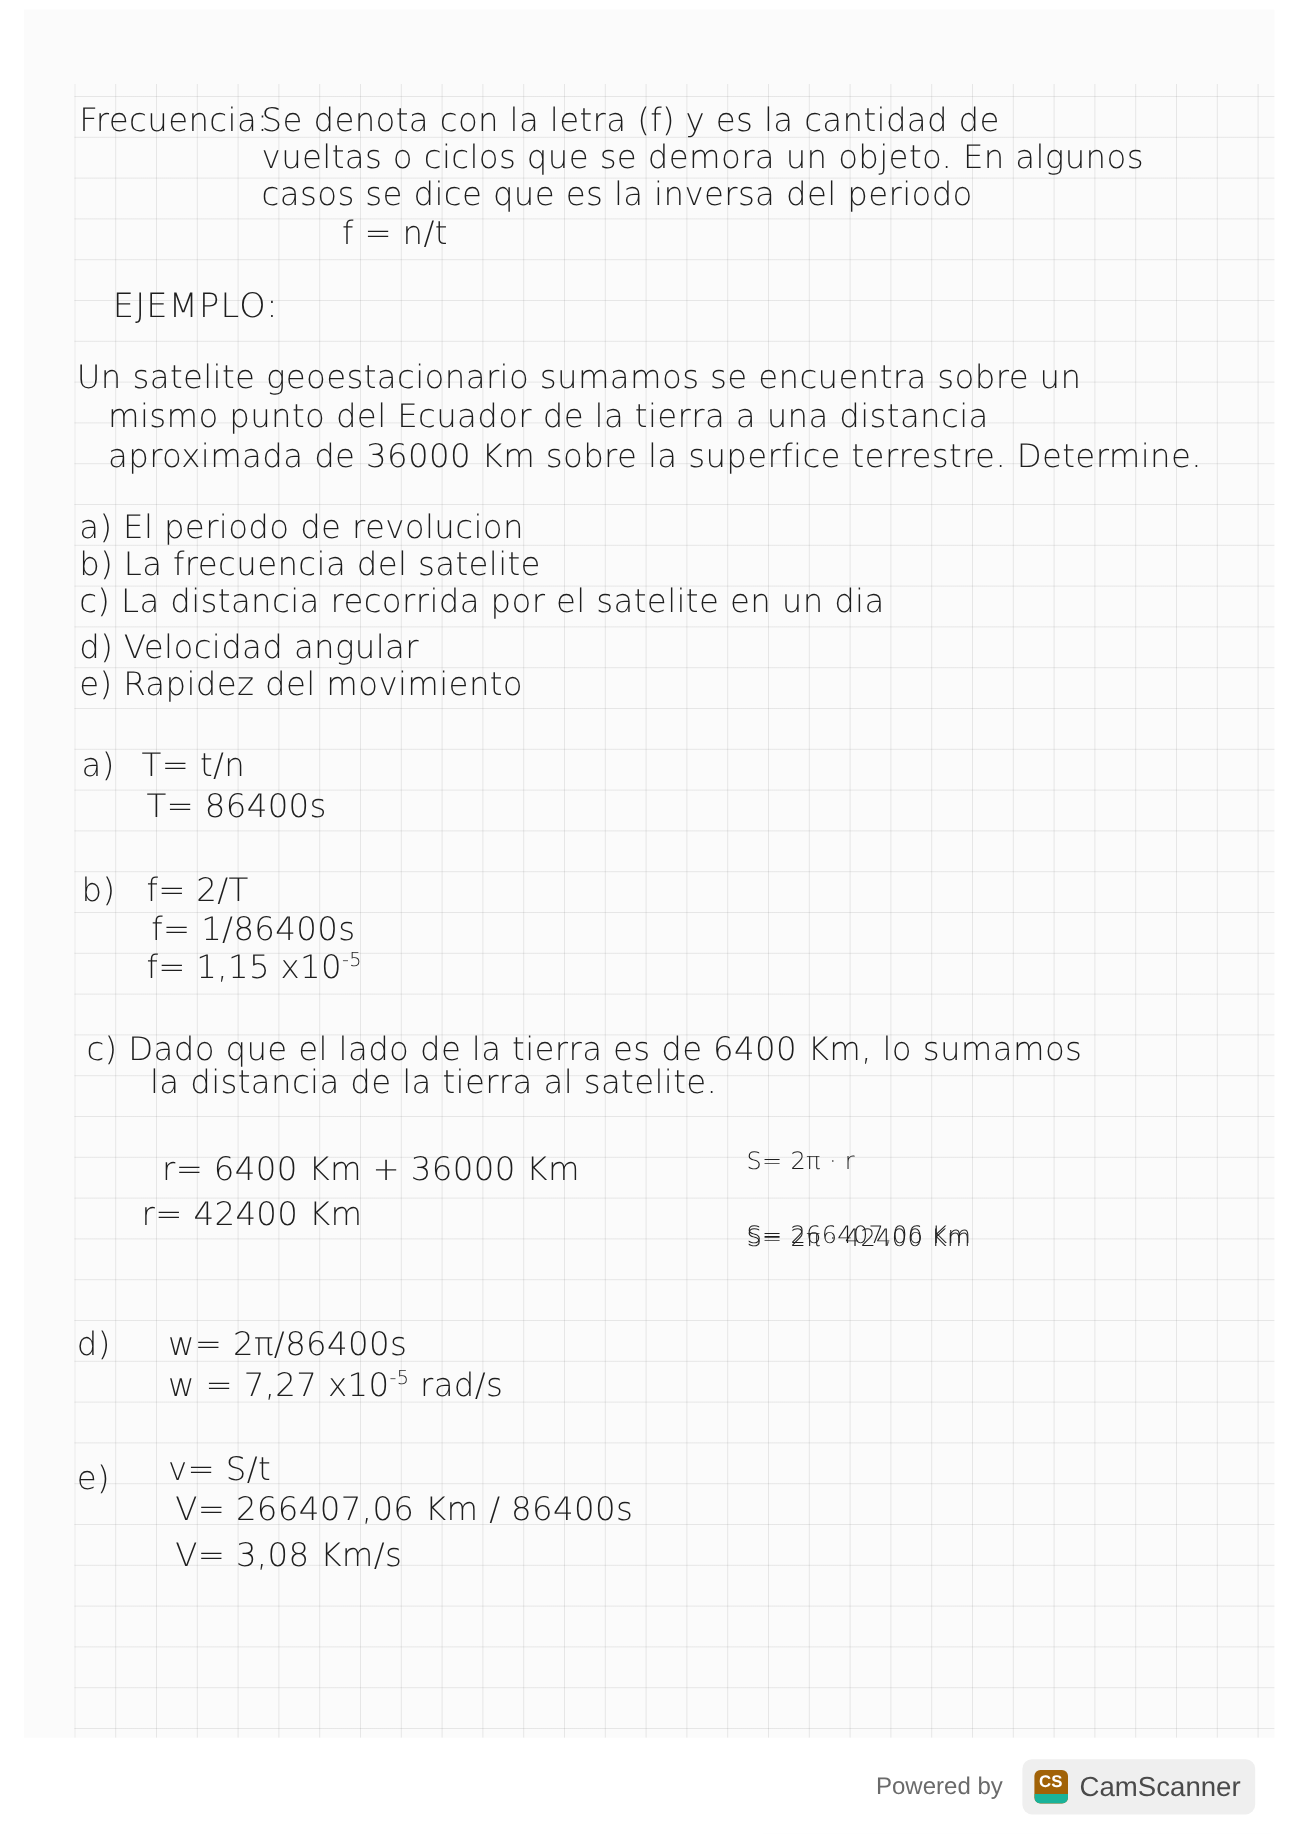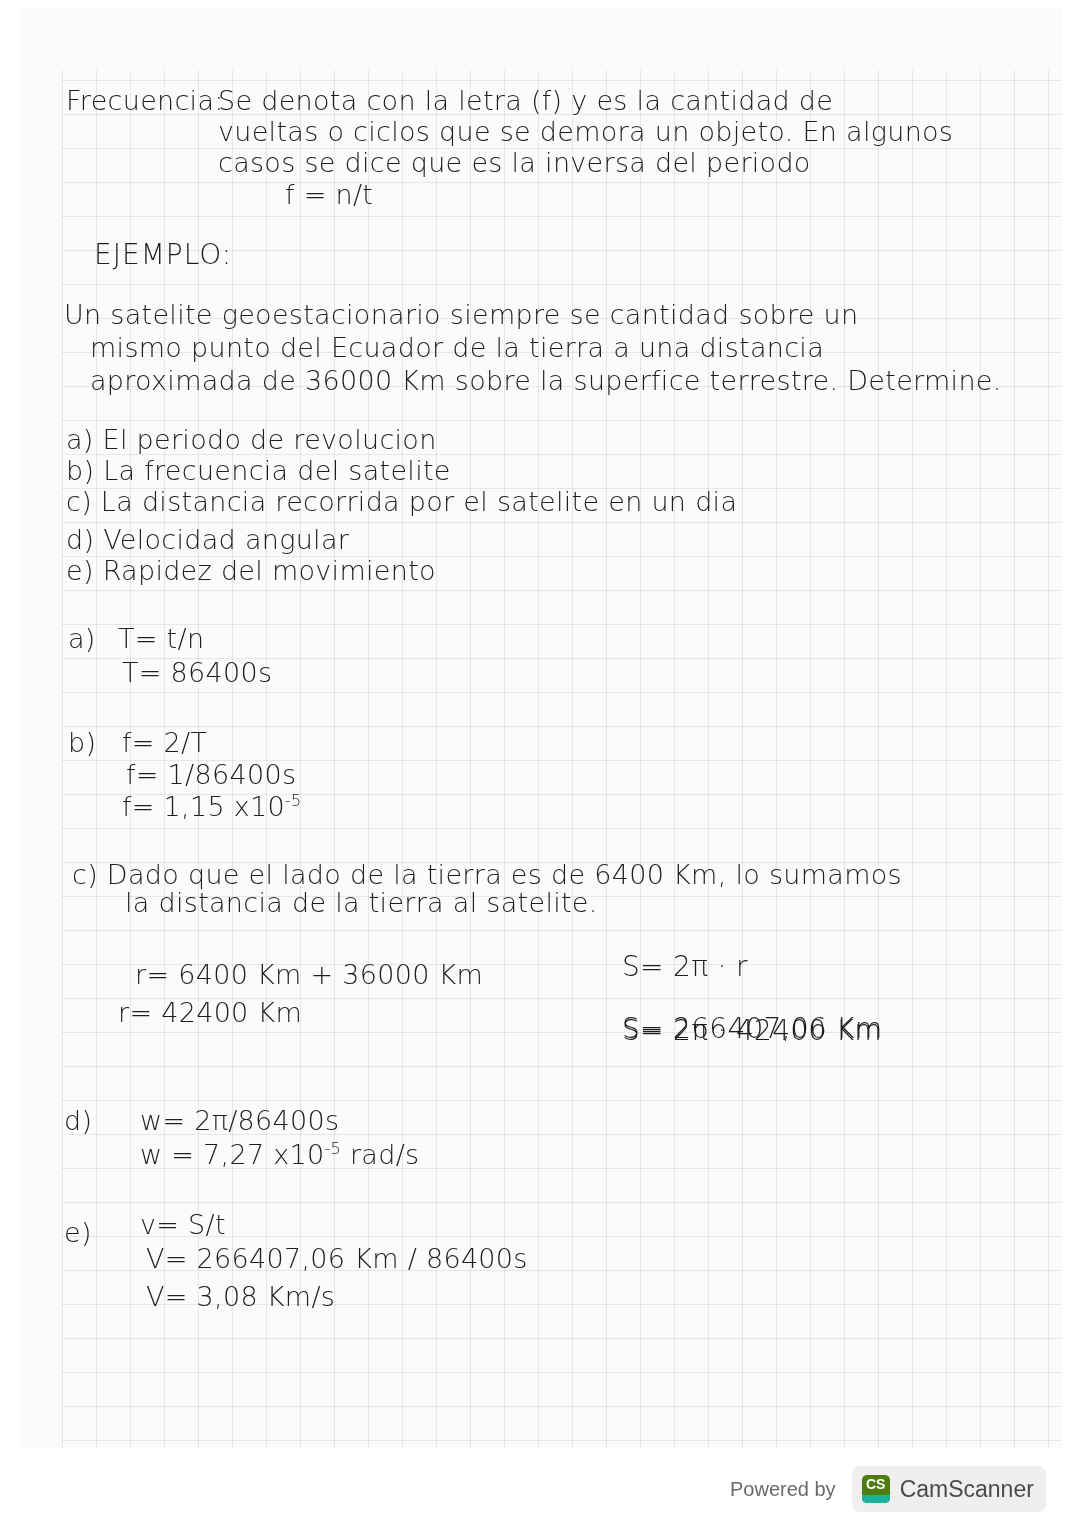--- a/index.html
+++ b/index.html
@@ -21,53 +21,53 @@
       background-size: 34px 34px;
       background-position: 0 10px;
     }
     .hw {
       position: absolute; white-space: nowrap;
       font-family: "DejaVu Sans", sans-serif;
       font-size: 27px; line-height: 30px; color: #1e1e1e;
       letter-spacing: 0.3px;
       font-weight: 300;
     }
-    .hw.small { font-size: 28px; }
+    .hw.small { font-size: 20px; }
     .hw.caps { font-size: 28px; letter-spacing: 1px; margin-left: 32px; }
     sup { font-size: 16px; line-height: 0; vertical-align: 10px; }
 
     .footer { position: absolute; left: 730px; top: 1466px; height: 46px; display: flex; align-items: center; }
     .powered { font-family: "Liberation Sans", sans-serif; font-size: 20px; color: #6a6a6a; margin-right: 16px; }
     .cs-badge {
       display: flex; align-items: center; background: #efefef; border-radius: 8px;
       padding: 0 12px 0 10px; height: 46px;
     }
     .cs-logo {
-      width: 28px; height: 28px; border-radius: 5px; background: #4d7c0f; position: relative;
+      width: 28px; height: 28px; border-radius: 5px; background: #a16207; position: relative;
       overflow: hidden; margin-right: 10px;
       display: flex; align-items: flex-start; justify-content: center;
     }
     .cs-logo span { font-family: "Liberation Sans", sans-serif; font-weight: bold; color: #ffffff; font-size: 14px; line-height: 18px; }
     .cs-logo::after { content: ""; position: absolute; left: 0; right: 0; bottom: 0; height: 8px; background: #19b39a; }
     .cs-name { font-family: "Liberation Sans", sans-serif; font-size: 23px; color: #4a4a4a; text-align: right; }
   </style>
 </head>
 <body>
 
 <div class="sheet"></div>
 <div class="grid"></div>
 
 <div class="hw" style="left:66px; top:86px;">Frecuencia:</div>
 <div class="hw" style="left:218px; top:86px;">Se denota con la letra (f) y es la cantidad de</div>
 <div class="hw" style="left:218px; top:117px;">vueltas o ciclos que se demora un objeto. En algunos</div>
 <div class="hw" style="left:218px; top:148px;">casos se dice que es la inversa del periodo</div>
 <div class="hw" style="left:285px; top:180px;">f = n/t</div>
 
 <div class="hw caps" style="left:62px; top:240px;">EJEMPLO:</div>
-<div class="hw" style="left:64px; top:300px;">Un satelite geoestacionario siempre se cantidad sobre un</div>
+<div class="hw" style="left:64px; top:300px;">Un satelite geoestacionario sumamos se encuentra sobre un</div>
 <div class="hw" style="left:90px; top:333px;">mismo punto del Ecuador de la tierra a una distancia</div>
 <div class="hw" style="left:90px; top:366px;">aproximada de 36000 Km sobre la superfice terrestre. Determine.</div>
 
 <div class="hw" style="left:66px; top:425px;">a) El periodo de revolucion</div>
 <div class="hw" style="left:66px; top:456px;">b) La frecuencia del satelite</div>
 <div class="hw" style="left:66px; top:487px;">c) La distancia recorrida por el satelite en un dia</div>
 <div class="hw" style="left:66px; top:525px;">d) Velocidad angular</div>
 <div class="hw" style="left:66px; top:556px;">e) Rapidez del movimiento</div>
 
 <div class="hw" style="left:68px; top:624px;">a)</div>

